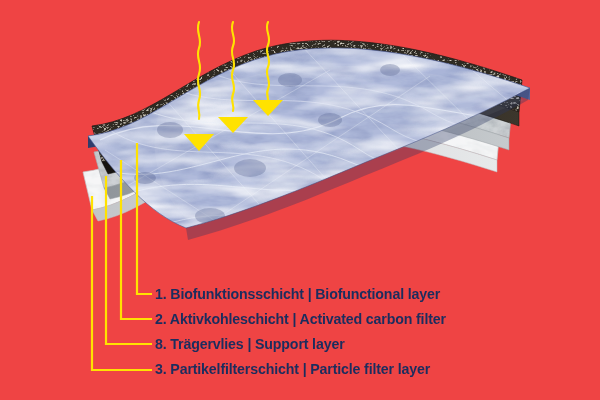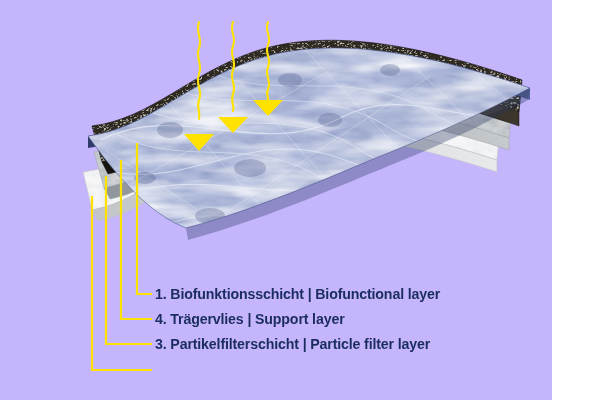--- a/index.html
+++ b/index.html
@@ -5,23 +5,23 @@
   html, body {
     margin: 0;
     padding: 0;
     background: #ffffff;
   }
   body {
     font-family: "Liberation Sans", sans-serif;
   }
   #canvas {
     position: relative;
-    width: 552px;
+    width: 600px;
     height: 400px;
-    background: #c4b5fd;
+    background: #ef4444;
     overflow: hidden;
   }
   #figure {
     position: absolute;
     left: 0;
     top: 0;
     width: 600px;
     height: 400px;
   }
   .legend {
@@ -427,20 +427,23 @@
 
       <path d="M 92,196 L 92,370 L 152,370"></path>
     </g>
   </svg>
 
   <div class="legend">
     <div class="legend-row">
       <span class="legend-text">1. Biofunktionsschicht | Biofunctional layer</span>
     </div>
     <div class="legend-row">
-      <span class="legend-text">4. Trägervlies | Support layer</span>
+      <span class="legend-text">2. Aktivkohleschicht | Activated carbon filter</span>
+    </div>
+    <div class="legend-row">
+      <span class="legend-text">8. Trägervlies | Support layer</span>
     </div>
     <div class="legend-row">
       <span class="legend-text">3. Partikelfilterschicht | Particle filter layer</span>
     </div>
   </div>
 
 </div>
 
 </body></html>

